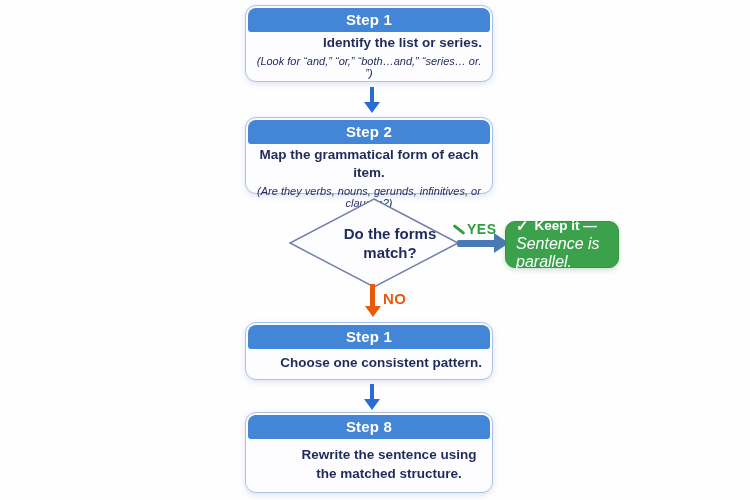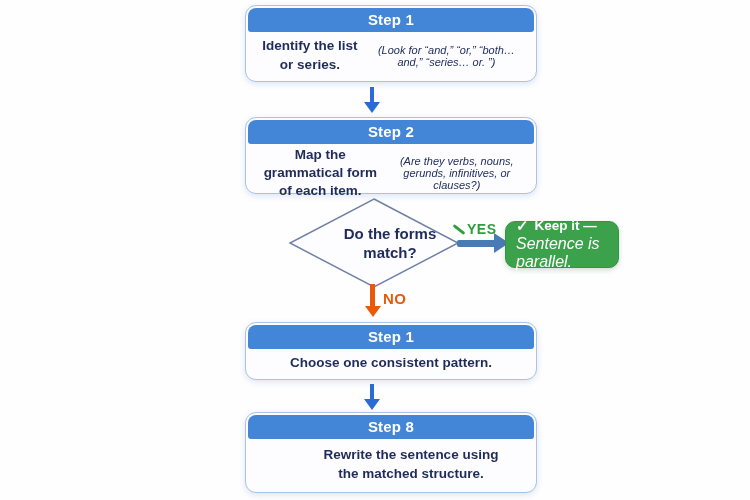--- a/index.html
+++ b/index.html
@@ -11,21 +11,21 @@
     width: 750px;
     height: 500px;
     background: #fefeff;
     overflow: hidden;
   }
 
   
   .step-card {
     position: absolute;
     left: 245px;
-    width: 292px;
+    width: 248px;
     background: #fdfdff;
     border: 1.5px solid #a9c3e8;
     border-radius: 11px;
     box-shadow: 0 2px 6px rgba(90,120,180,0.20);
     padding: 2px;
     display: flex;
     flex-direction: column;
   }
   .step-header {
     height: 24px;
@@ -34,22 +34,22 @@
     border-radius: 8px 8px 3px 3px;
     color: #ffffff;
     font-weight: bold;
     font-size: 15px;
     text-align: center;
     letter-spacing: 0.2px;
   }
   .step-body {
     flex: 1;
     display: flex;
-    flex-direction: row;
-    align-items: center;
+    flex-direction: column;
+    align-items: flex-end;
     justify-content: center;
     gap: 3px;
     text-align: center;
     padding: 2px 8px;
   }
   .step-title {
     color: #1f2b5b;
     font-weight: bold;
     font-size: 13.5px;
     line-height: 1.35;

